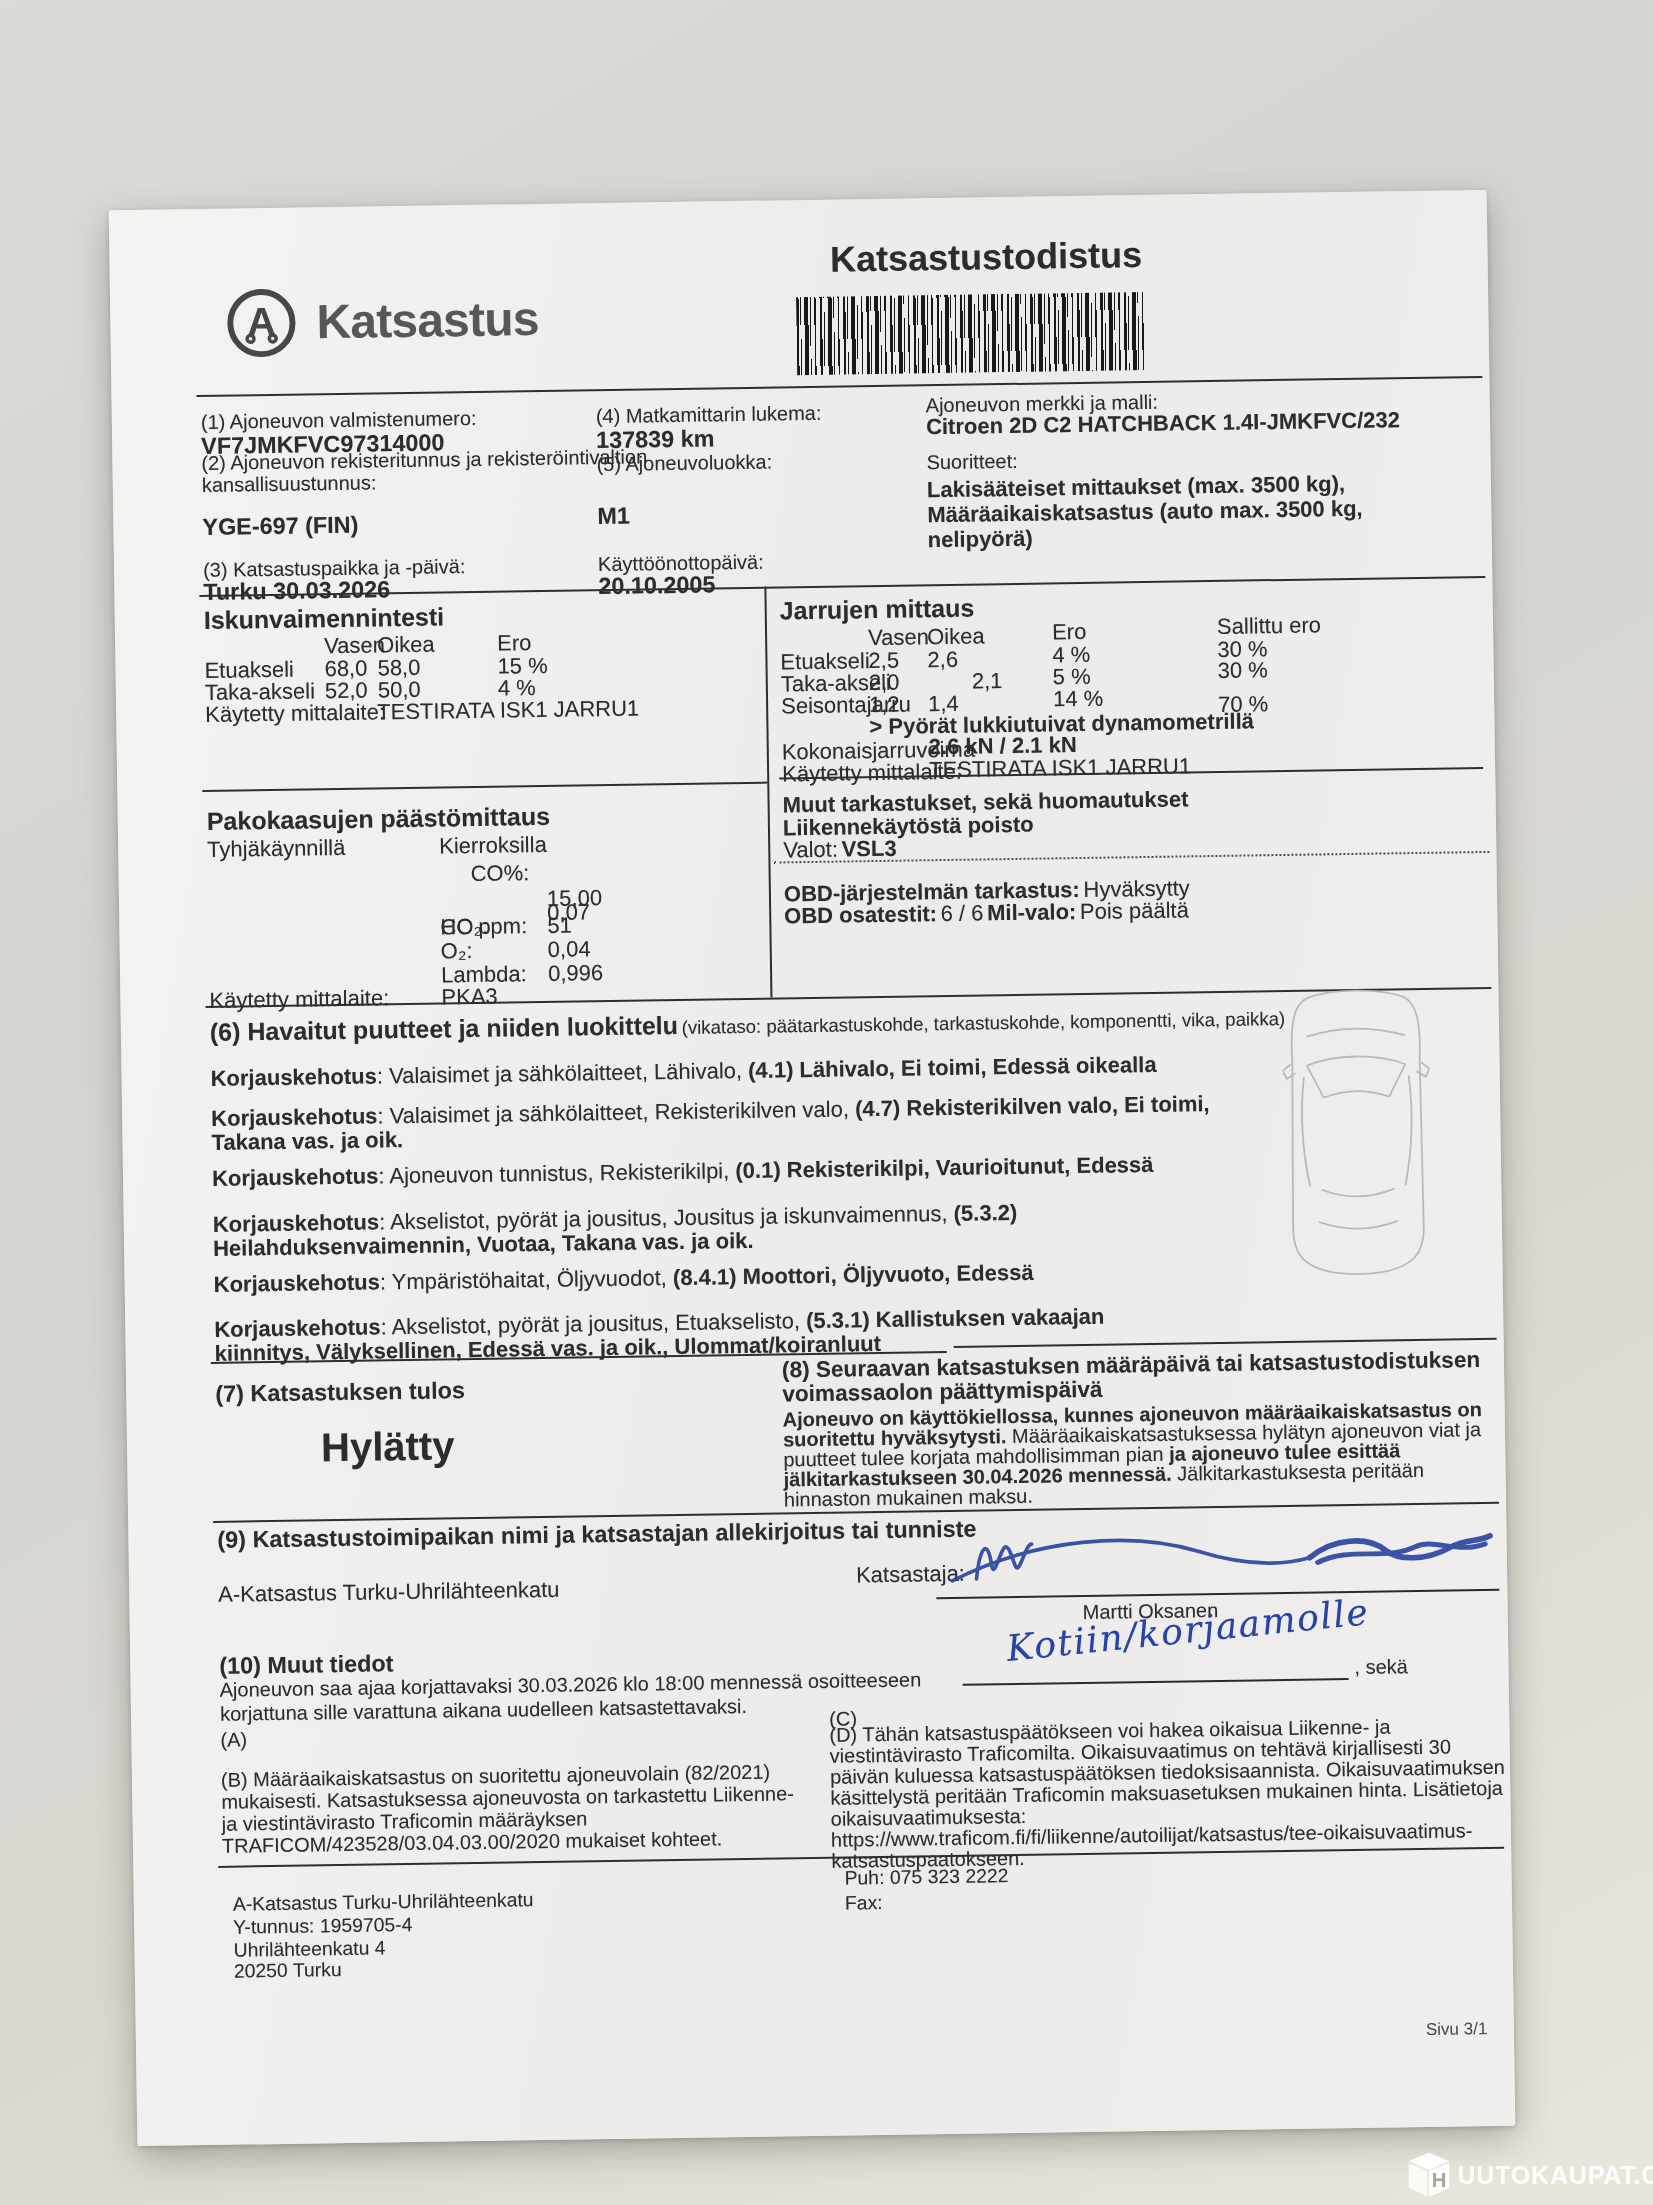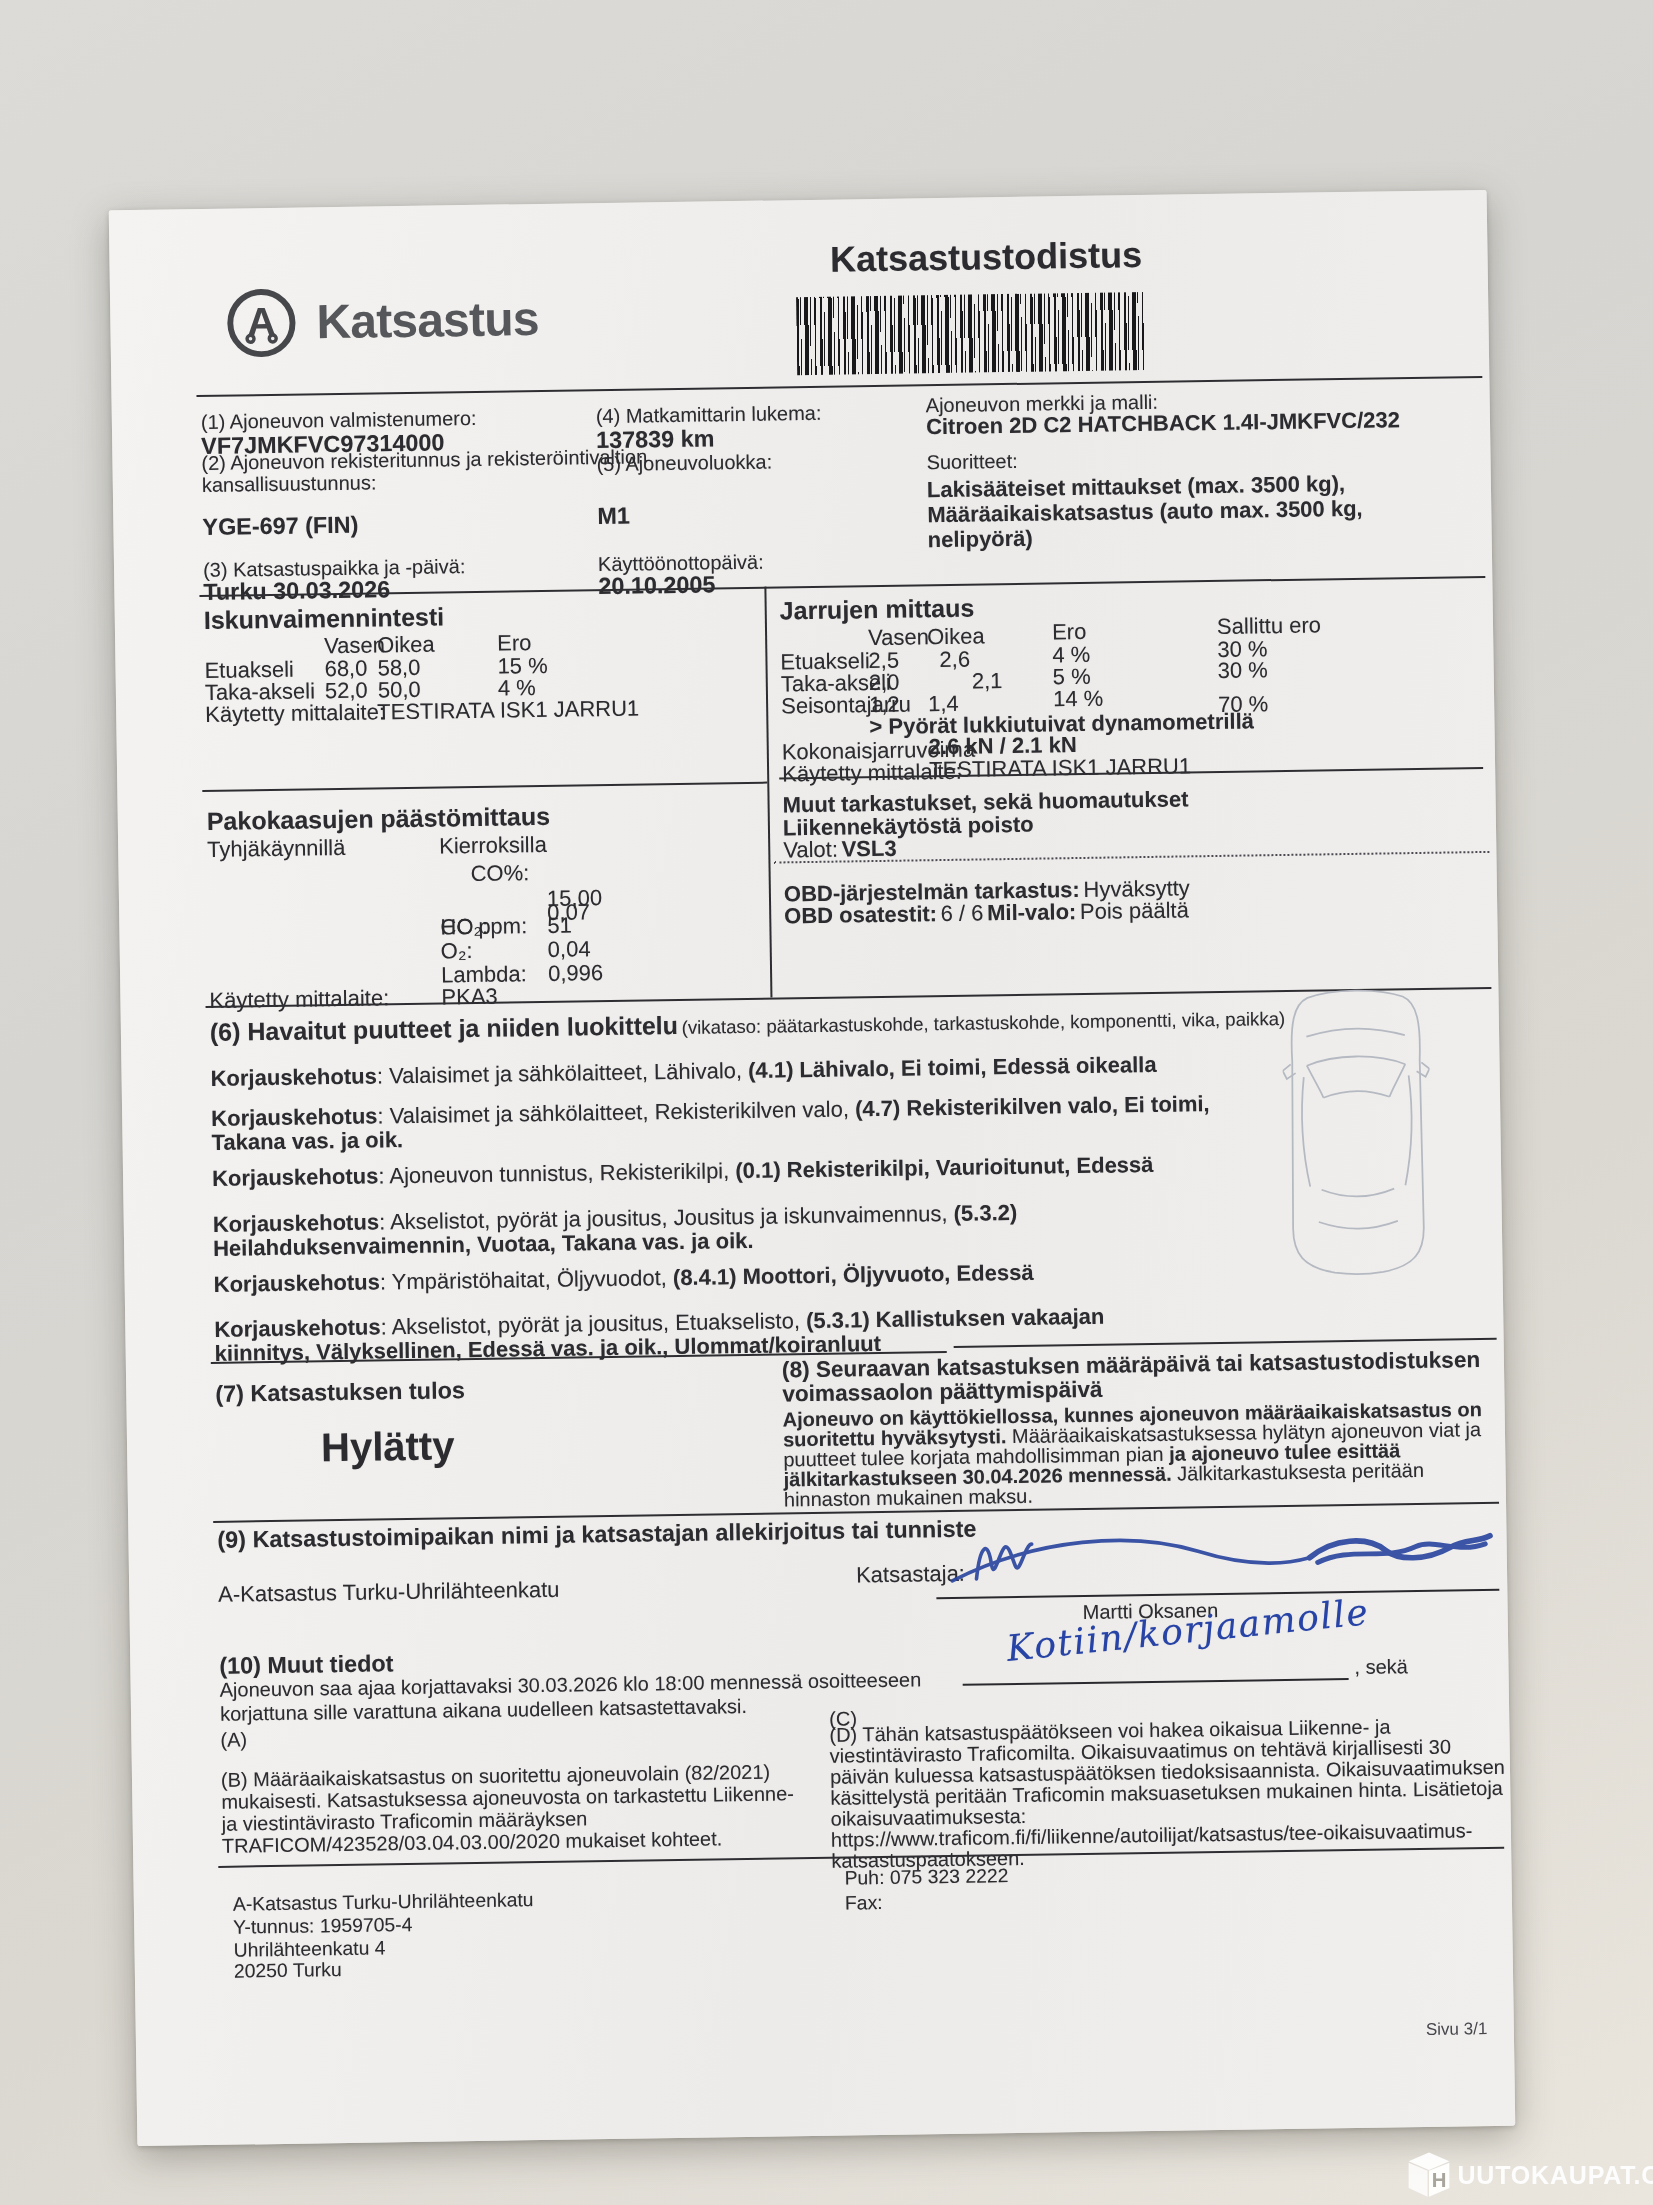--- a/index.html
+++ b/index.html
@@ -127,21 +127,21 @@
   <div class="abs ink cell" style="left:321px;top:779px;">PKA3</div>
 
   <div class="abs ink st" style="left:665px;top:396px;">Jarrujen mittaus</div>
   <div class="abs ink cell" style="left:753px;top:426px;">Vasen</div>
   <div class="abs ink cell" style="left:812px;top:426px;">Oikea</div>
   <div class="abs ink cell" style="left:937px;top:423px;">Ero</div>
   <div class="abs ink cell" style="left:1102px;top:420px;">Sallittu ero</div>
 
   <div class="abs ink cell" style="left:665px;top:449px;">Etuakseli</div>
   <div class="abs ink cell" style="left:753px;top:449px;">2,5</div>
-  <div class="abs ink cell" style="left:812px;top:449px;margin-left:12px;">2,6</div>
+  <div class="abs ink cell" style="left:812px;top:449px;">2,6</div>
   <div class="abs ink cell" style="left:937px;top:446px;">4 %</div>
   <div class="abs ink cell" style="left:1102px;top:443px;">30 %</div>
 
   <div class="abs ink cell" style="left:665px;top:471px;">Taka-akseli</div>
   <div class="abs ink cell" style="left:753px;top:471px;">2,0</div>
   <div class="abs ink cell" style="left:812px;top:471px;margin-left:44px;">2,1</div>
   <div class="abs ink cell" style="left:937px;top:468px;">5 %</div>
   <div class="abs ink cell" style="left:1102px;top:464px;">30 %</div>
 
   <div class="abs ink cell" style="left:665px;top:493px;">Seisontajarru</div>

